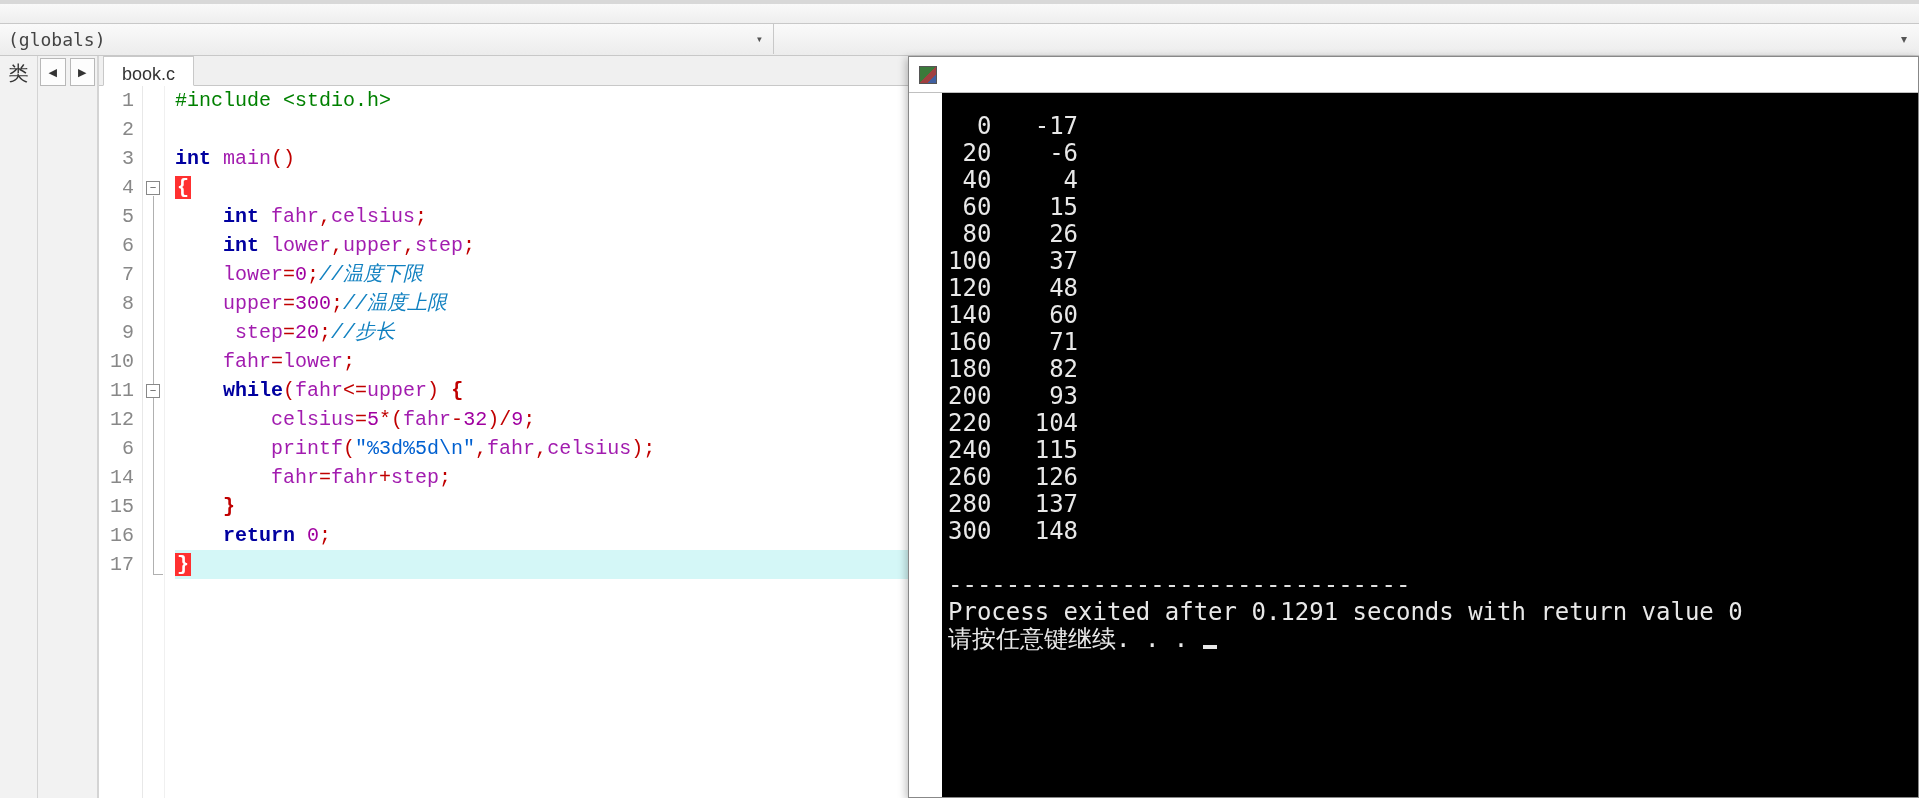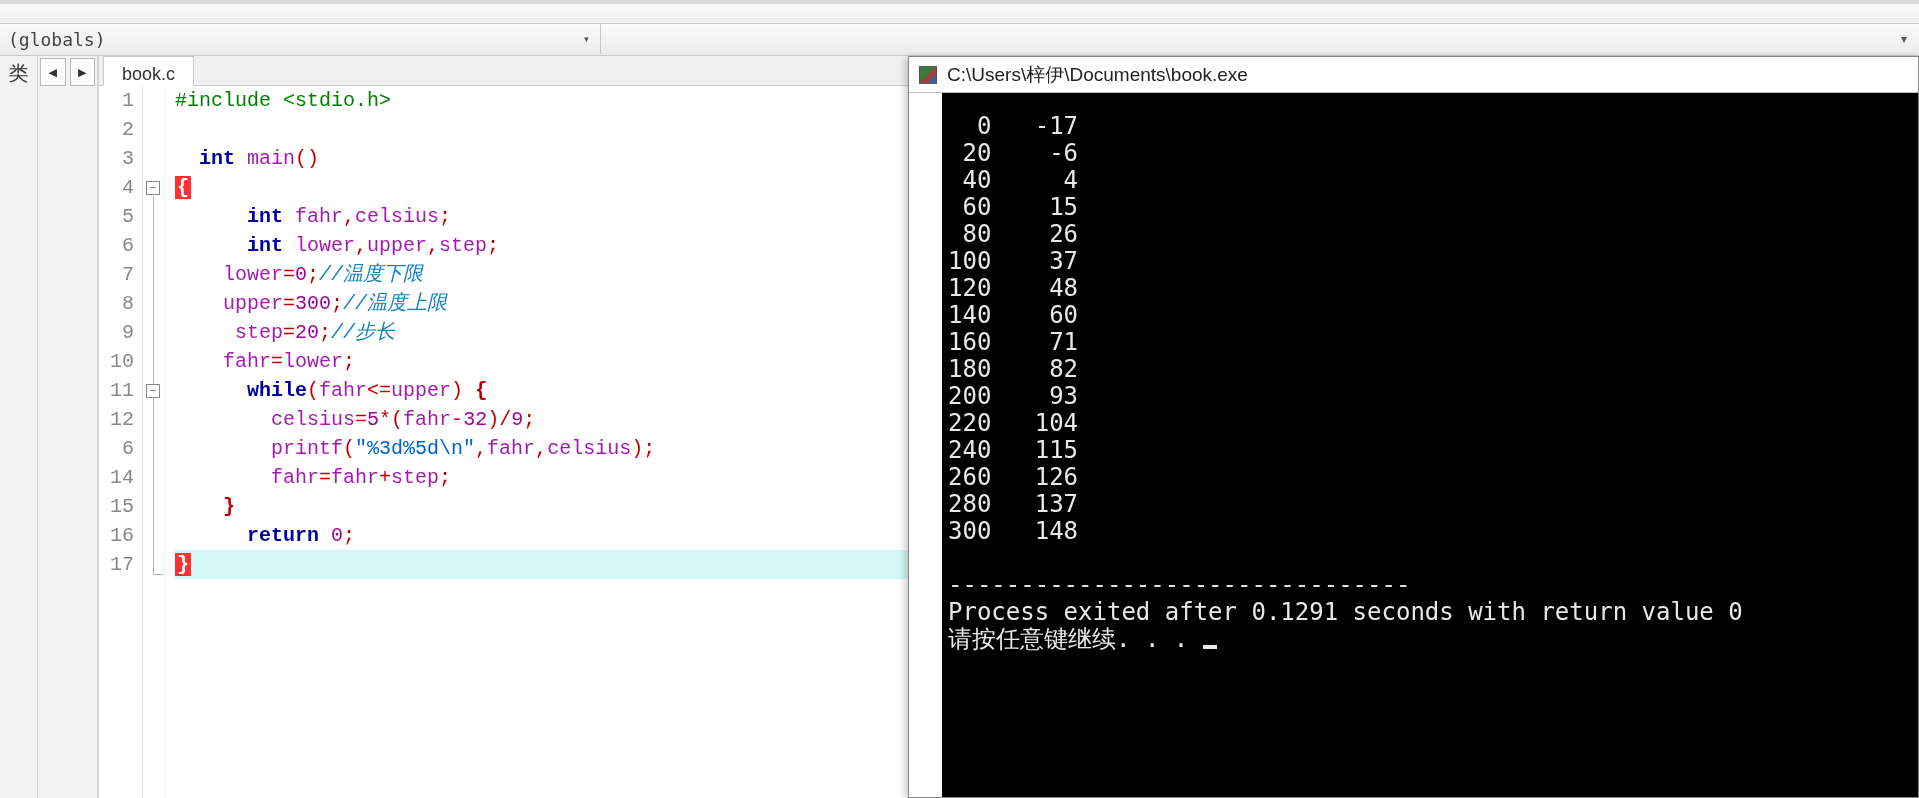--- a/index.html
+++ b/index.html
@@ -24,21 +24,21 @@
   height: 3px;
   background: #d8d8d8;
 }
 .secondary-bar {
   height: 32px;
   background: linear-gradient(#fafafa, #ececec);
   border-bottom: 1px solid #c8c8c8;
   display: flex;
 }
 .scope-dropdown {
-  width: 601px;
+  width: 774px;
   height: 30px;
   border-right: 1px solid #c8c8c8;
   display: flex;
   align-items: center;
   padding-left: 8px;
   font-family: Consolas, monospace;
   font-size: 18px;
   color: #444;
   position: relative;
 }
@@ -165,21 +165,21 @@
   height: 1px;
   background: #b0b0b0;
 }
 .code-lines {
   padding-left: 10px;
   position: relative;
   flex: 1;
 }
 .line { white-space: pre; height: 29px; }
 .line.hl { background: #d4f7f7; width: 100%; }
-.kw { color: #0000a0; font-weight: bold; margin-left: 24px; }
+.kw { color: #0000a0; font-weight: bold; }
 .pre { color: #008000; }
 .inc { color: #008000; margin-top: 20px; }
 .brace { background: #ff3030; color: #ffffff; font-weight: bold; padding: 0 2px; }
 .bracered { color: #c00000; font-weight: bold; }
 .op { color: #c00000; }
 .num { color: #a000a0; }
 .str { color: #0060d0; }
 .cmt { color: #1080c0; font-style: italic; }
 .ident { color: #a21caf; }
 .console-window {
@@ -309,16 +309,15 @@
         <div class="line">    <span class="kw">return</span><span> </span><span class="num">0</span><span class="op">;</span></div>
         <div class="line hl"><span class="brace">}</span></div>
       </div>
     </div>
   </div>
 </div>
 
 <div class="console-window">
   <div class="console-titlebar">
     <div class="console-icon"></div>
-    <span>C:\Users\梓伊\Documents\book.exe</span>
   </div>
   <div class="console-body" id="console-body"><div class="console-row">  0   -17</div><div class="console-row"> 20    -6</div><div class="console-row"> 40     4</div><div class="console-row"> 60    15</div><div class="console-row"> 80    26</div><div class="console-row">100    37</div><div class="console-row">120    48</div><div class="console-row">140    60</div><div class="console-row">160    71</div><div class="console-row">180    82</div><div class="console-row">200    93</div><div class="console-row">220   104</div><div class="console-row">240   115</div><div class="console-row">260   126</div><div class="console-row">280   137</div><div class="console-row">300   148</div><div class="console-row"> </div><div class="console-row console-sep">--------------------------------</div><div class="console-row">Process exited after 0.1291 seconds with return value 0</div><div class="console-row">请按任意键继续. . . <span class="cursor"></span></div></div>
 </div>
 
 </body></html>

